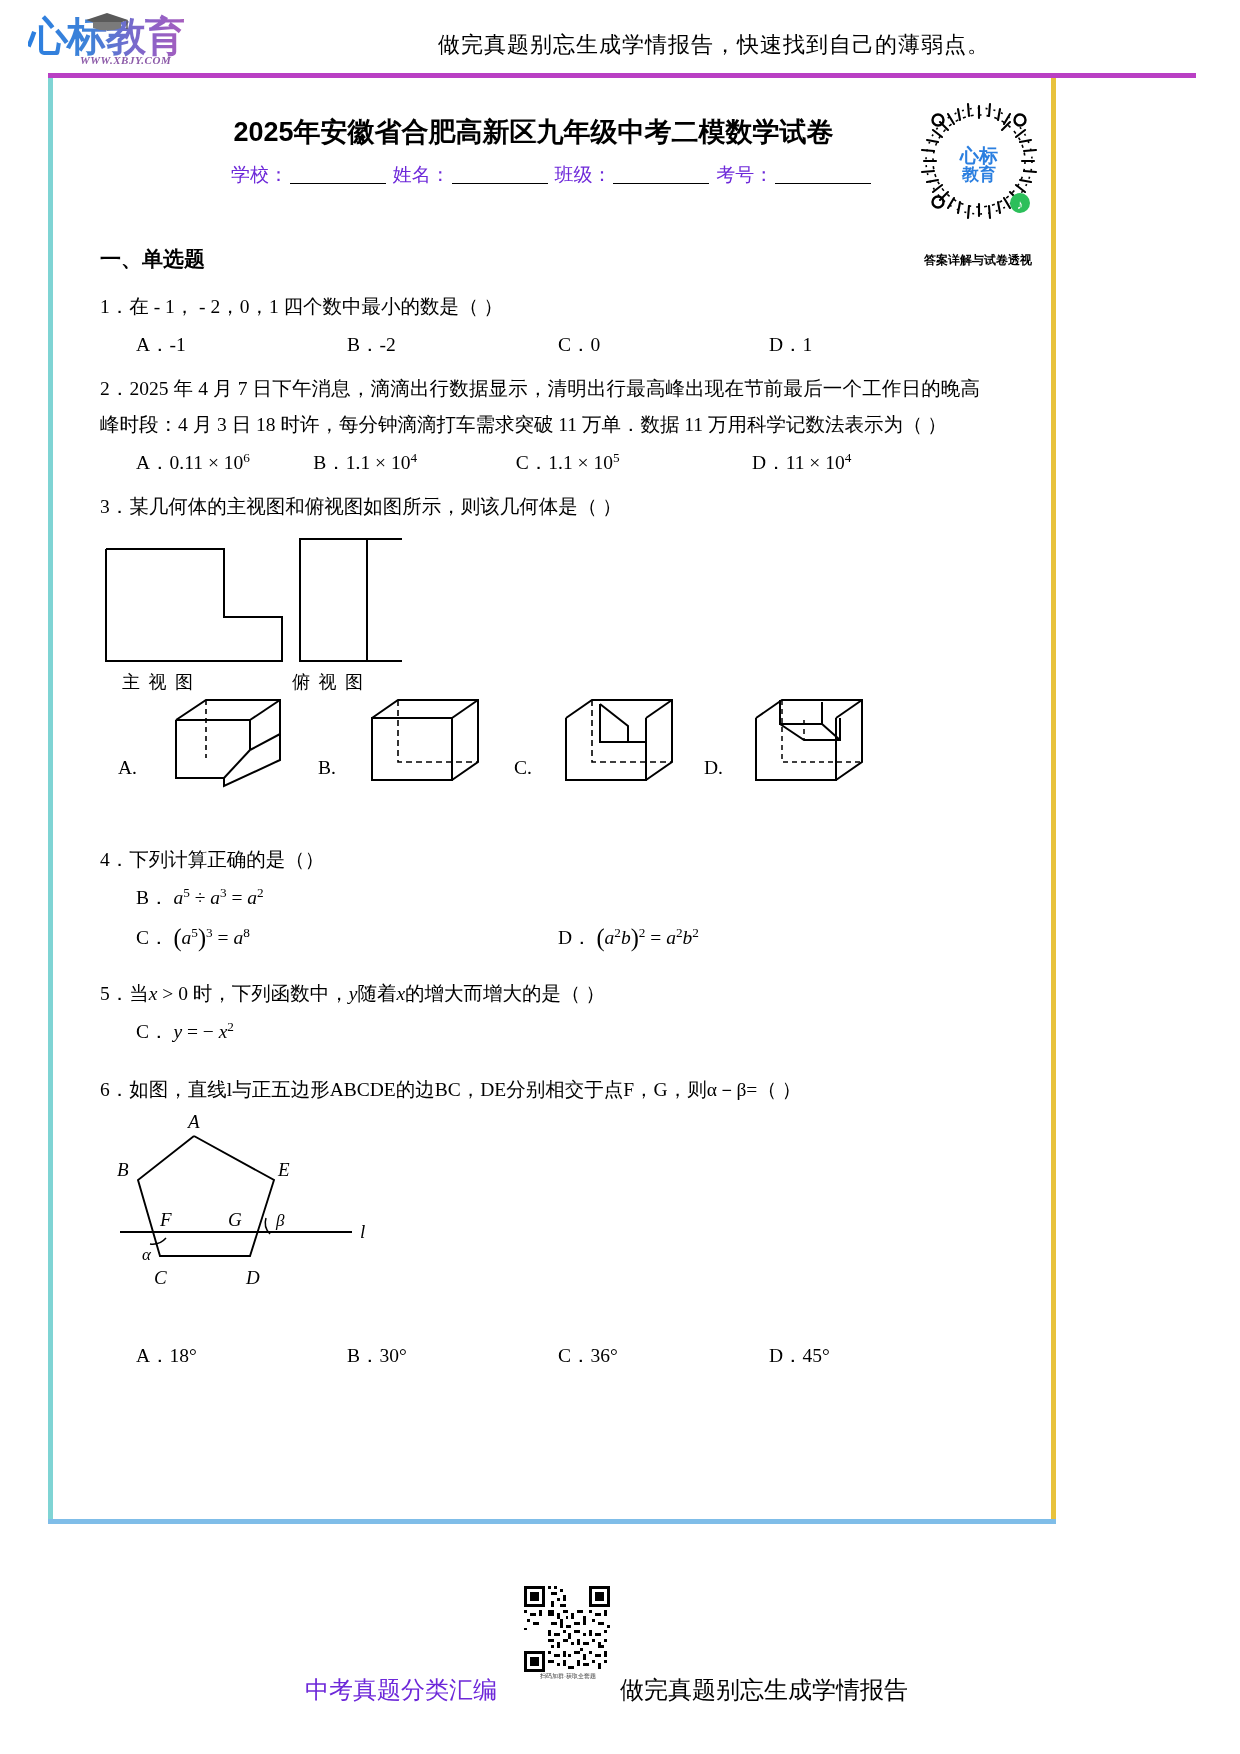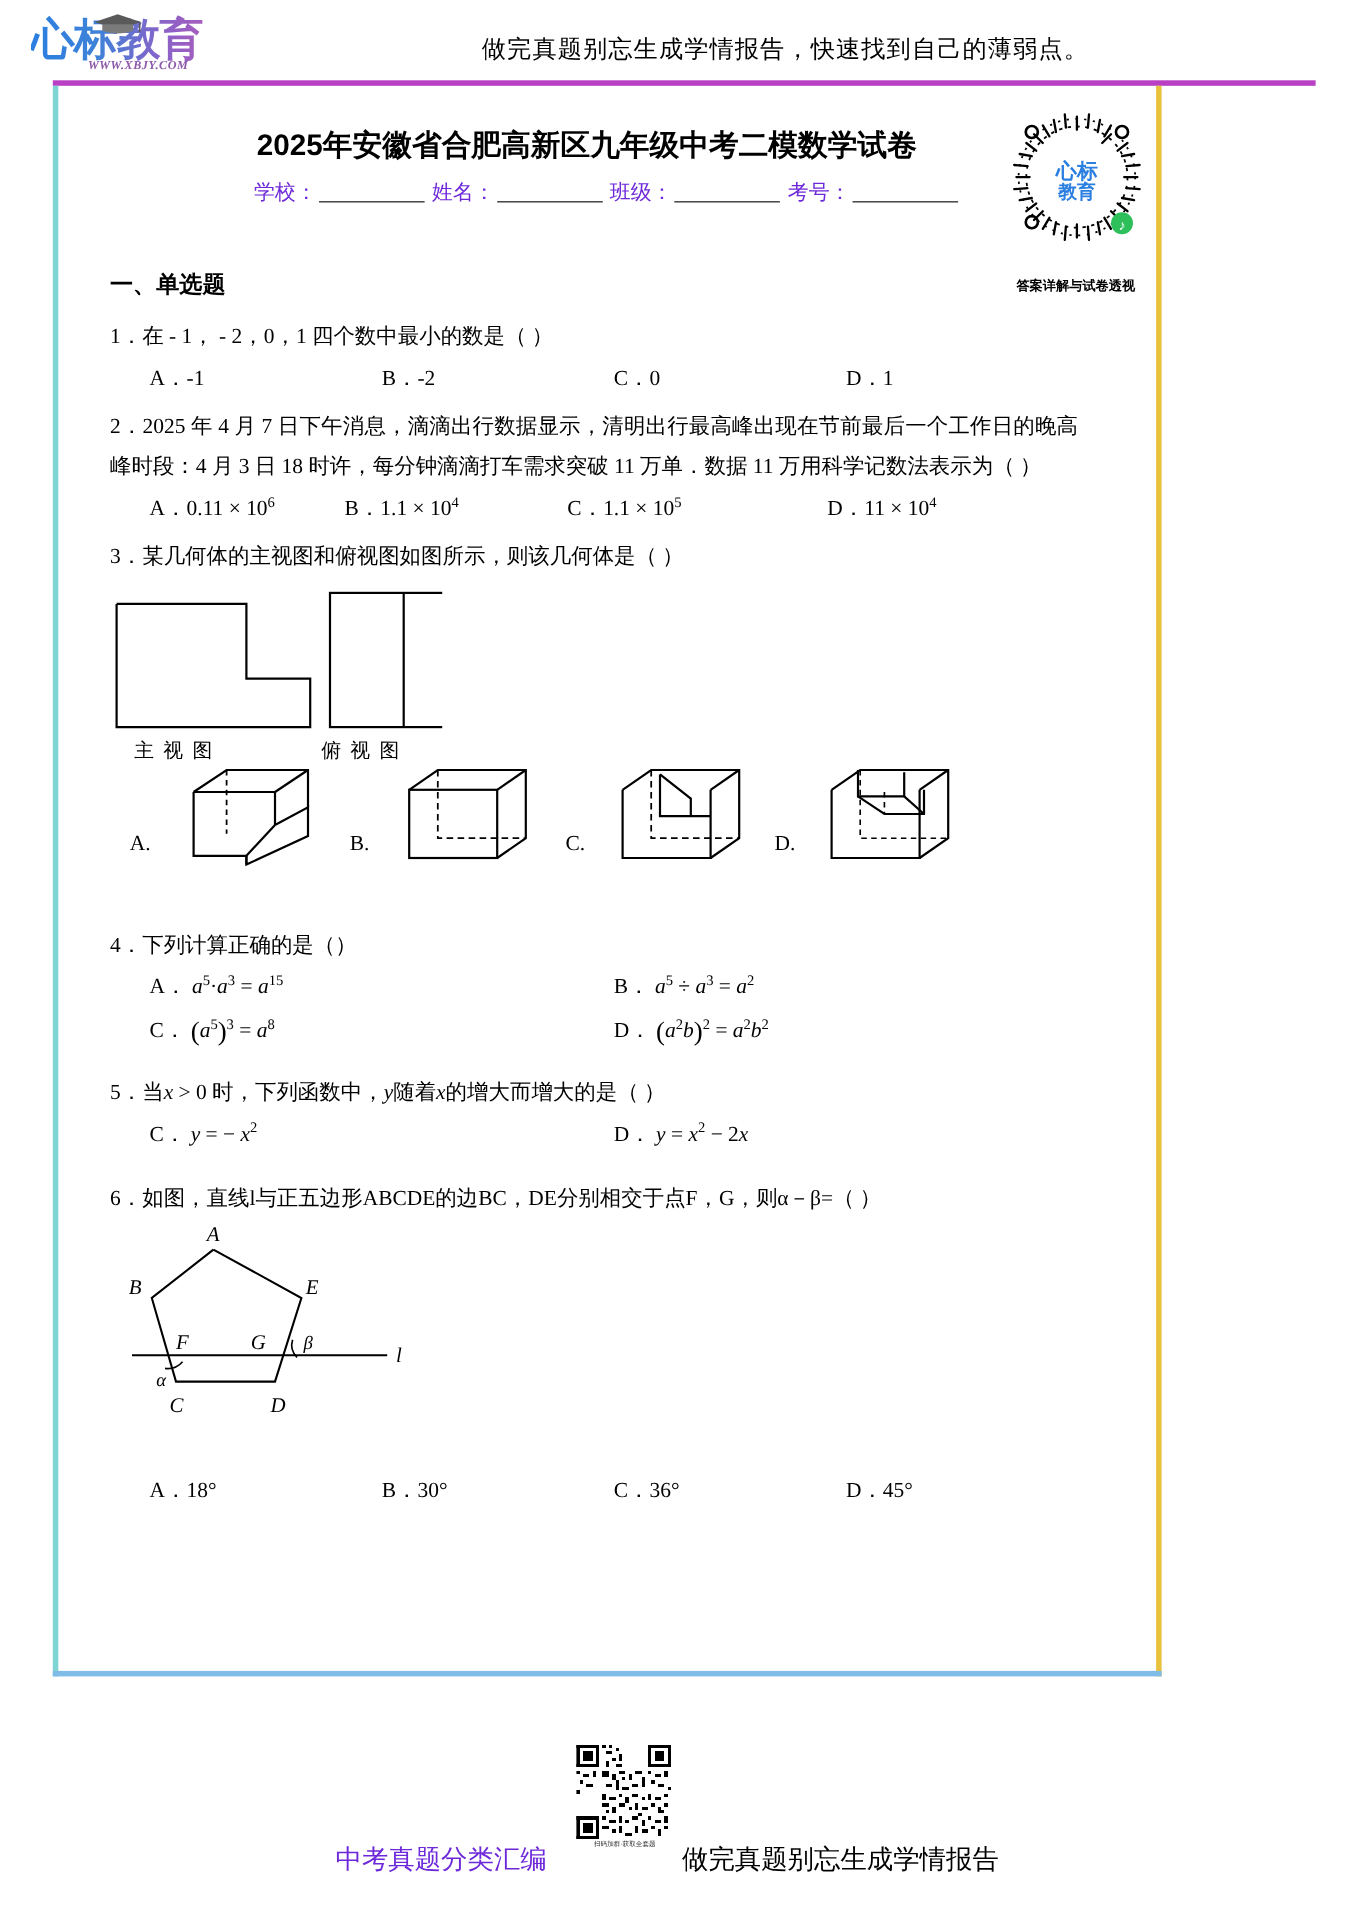--- a/index.html
+++ b/index.html
@@ -387,24 +387,20 @@
         </g>
       </svg>
       <div class="solid-letter" style="left:604px; top:62px;">D.</div>
     </div>
   </div>
 
   <div class="q" style="margin-top:26px">
     <div class="q-stem">4．下列计算正确的是（）</div>
     <div class="opts grid2">
       <div class="opt">
-        <span>A．</span>
-        <span class="mi">a</span><sup>5</sup>·<span class="mi">a</span><sup>3</sup> = <span class="mi">a</span><sup>15</sup>
-      </div>
-      <div class="opt">
         <span>B．</span>
         <span class="mi">a</span><sup>5</sup> ÷ <span class="mi">a</span><sup>3</sup> = <span class="mi">a</span><sup>2</sup>
       </div>
     </div>
     <div class="opts grid2">
       <div class="opt">
         <span>C．</span>
         <span class="pbig">(</span><span class="mi">a</span><sup>5</sup><span class="pbig">)</span><sup>3</sup> = <span class="mi">a</span><sup>8</sup>
       </div>
       <div class="opt">
@@ -415,24 +411,20 @@
   </div>
 
   <div class="q" style="margin-top:18px">
     <div class="q-stem">
       <span>5．当</span><span class="mi">x</span><span> &gt; 0 时，下列函数中，</span><span class="mi">y</span><span>随着</span><span class="mi">x</span><span>的增大而增大的是（   ）</span>
     </div>
     <div class="opts grid2">
       <div class="opt">
         <span>C．</span>
         <span class="mi">y</span> = − <span class="mi">x</span><sup>2</sup>
-      </div>
-      <div class="opt">
-        <span>D．</span>
-        <span class="mi">y</span> = <span class="mi">x</span><sup>2</sup> − 2<span class="mi">x</span>
       </div>
     </div>
   </div>
 
   <div class="q" style="margin-top:20px">
     <div class="q-stem">6．如图，直线l与正五边形ABCDE的边BC，DE分别相交于点F，G，则α－β=（  ）</div>
 
     <div class="fig-pentagon">
       <svg width="280" height="212" style="position:absolute;left:16px;top:2px;">
         <g fill="none" stroke="#000" stroke-width="1.9">

